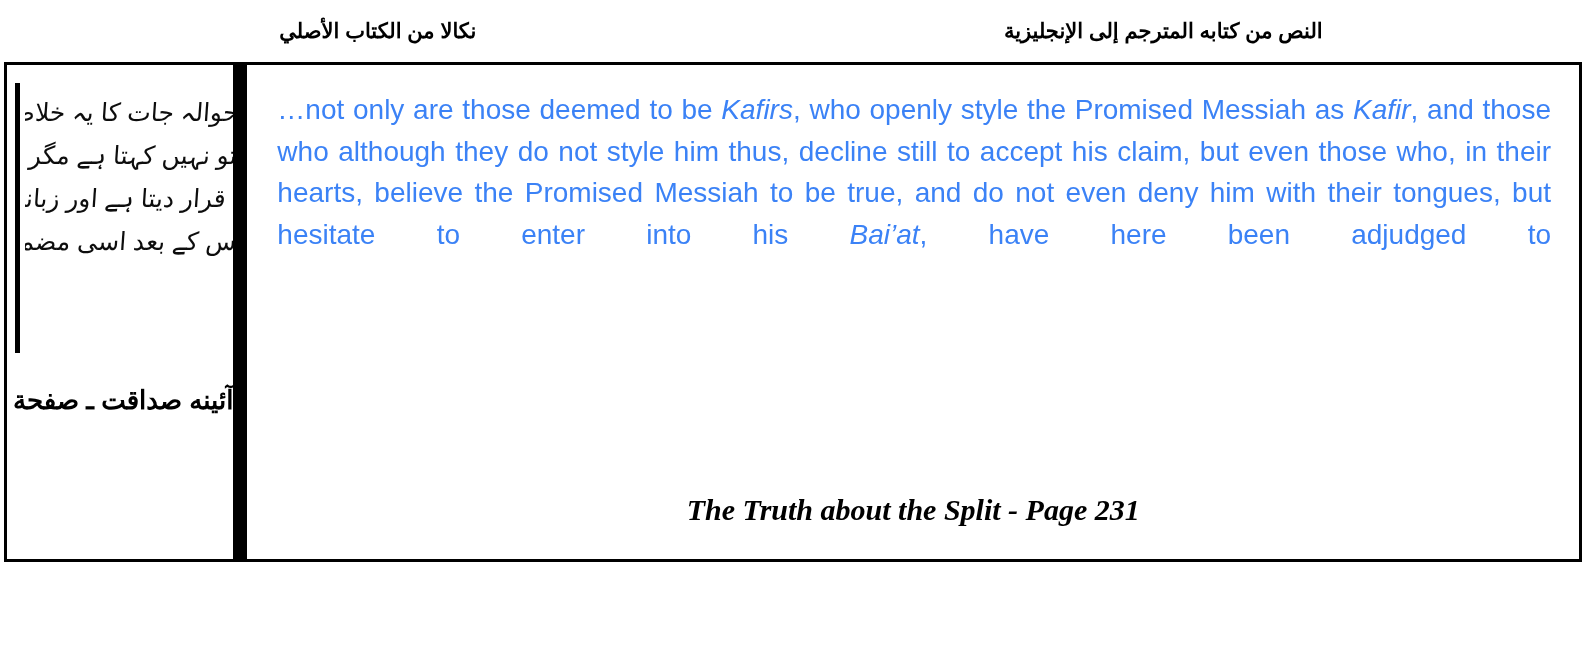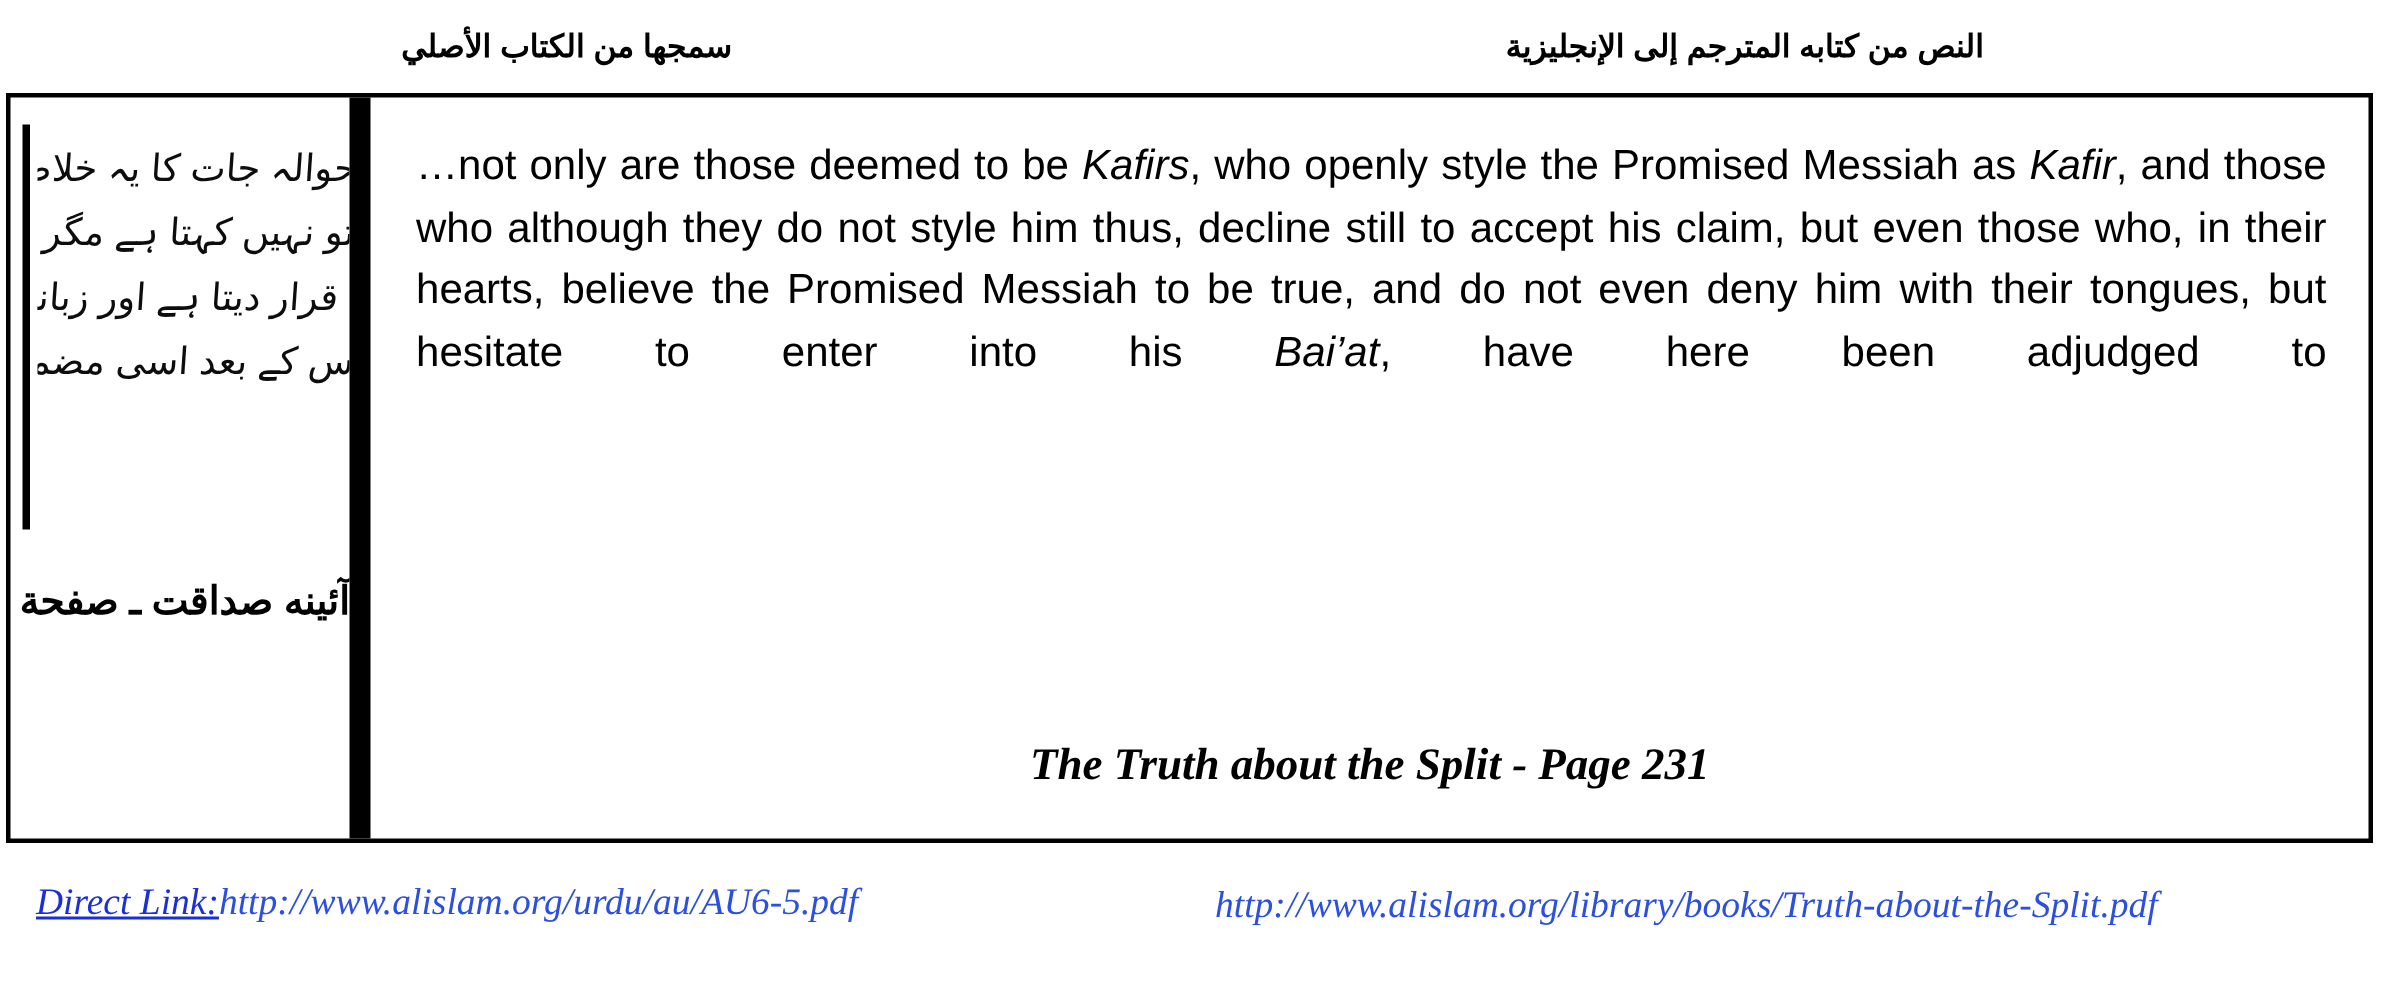--- a/index.html
+++ b/index.html
@@ -146,21 +146,21 @@
     height: 100%;
     box-sizing: border-box;
     padding: 24px 28px 0 30px;
   }
   .english-text {
     font-family: "Liberation Sans", sans-serif;
     font-size: 28px;
     line-height: 1.49;
     text-align: justify;
     text-align-last: justify;
-    color: #000000;
+    color: #3b82f6;
     margin: 0;
   }
   .english-text em {
     font-style: italic;
   }
   .english-caption {
     position: absolute;
     top: 428px;
     left: 0;
     width: 100%;
@@ -209,21 +209,21 @@
     text-decoration: none;
   }
 </style>
 </head>
 <body>
 
 <div class="page">
 
   <div class="header-row">
     <div class="header-cell header-left-cell">
-      <span class="caption">سمجھا من الكتاب الأصلي</span>
+      <span class="caption">نکالا من الكتاب الأصلي</span>
     </div>
     <div class="header-cell header-right-cell">
       <span class="caption">النص من كتابه المترجم إلى الإنجليزية</span>
     </div>
   </div>
 
   <div class="main-box">
 
     <div class="urdu-pane">
       <div class="urdu-left-rule"></div>
@@ -244,22 +244,14 @@
 
     <div class="english-pane">
       <p class="english-text" id="english-paragraph"><span>…not only are those deemed to be </span><em>Kafirs</em><span>, who openly style the Promised Messiah as </span><em>Kafir</em><span>, and those who although they do not style him thus, decline still to accept his claim, but even those who, in their hearts, believe the Promised Messiah to be true, and do not even deny him with their tongues, but hesitate to enter into his </span><em>Bai’at</em><span>, have here been adjudged to</span></p>
       <div class="english-caption">
         <span class="text">The Truth about the Split - Page 231</span>
       </div>
     </div>
 
   </div>
 
-  <div class="footer">
-    <div class="footer-left">
-      <span class="link-label">Direct Link:</span><span class="link-url">http://www.alislam.org/urdu/au/AU6-5.pdf</span>
-    </div>
-    <div class="footer-right">
-      <span class="link-url">http://www.alislam.org/library/books/Truth-about-the-Split.pdf</span>
-    </div>
-  </div>
 
 </div>
 
 </body></html>

